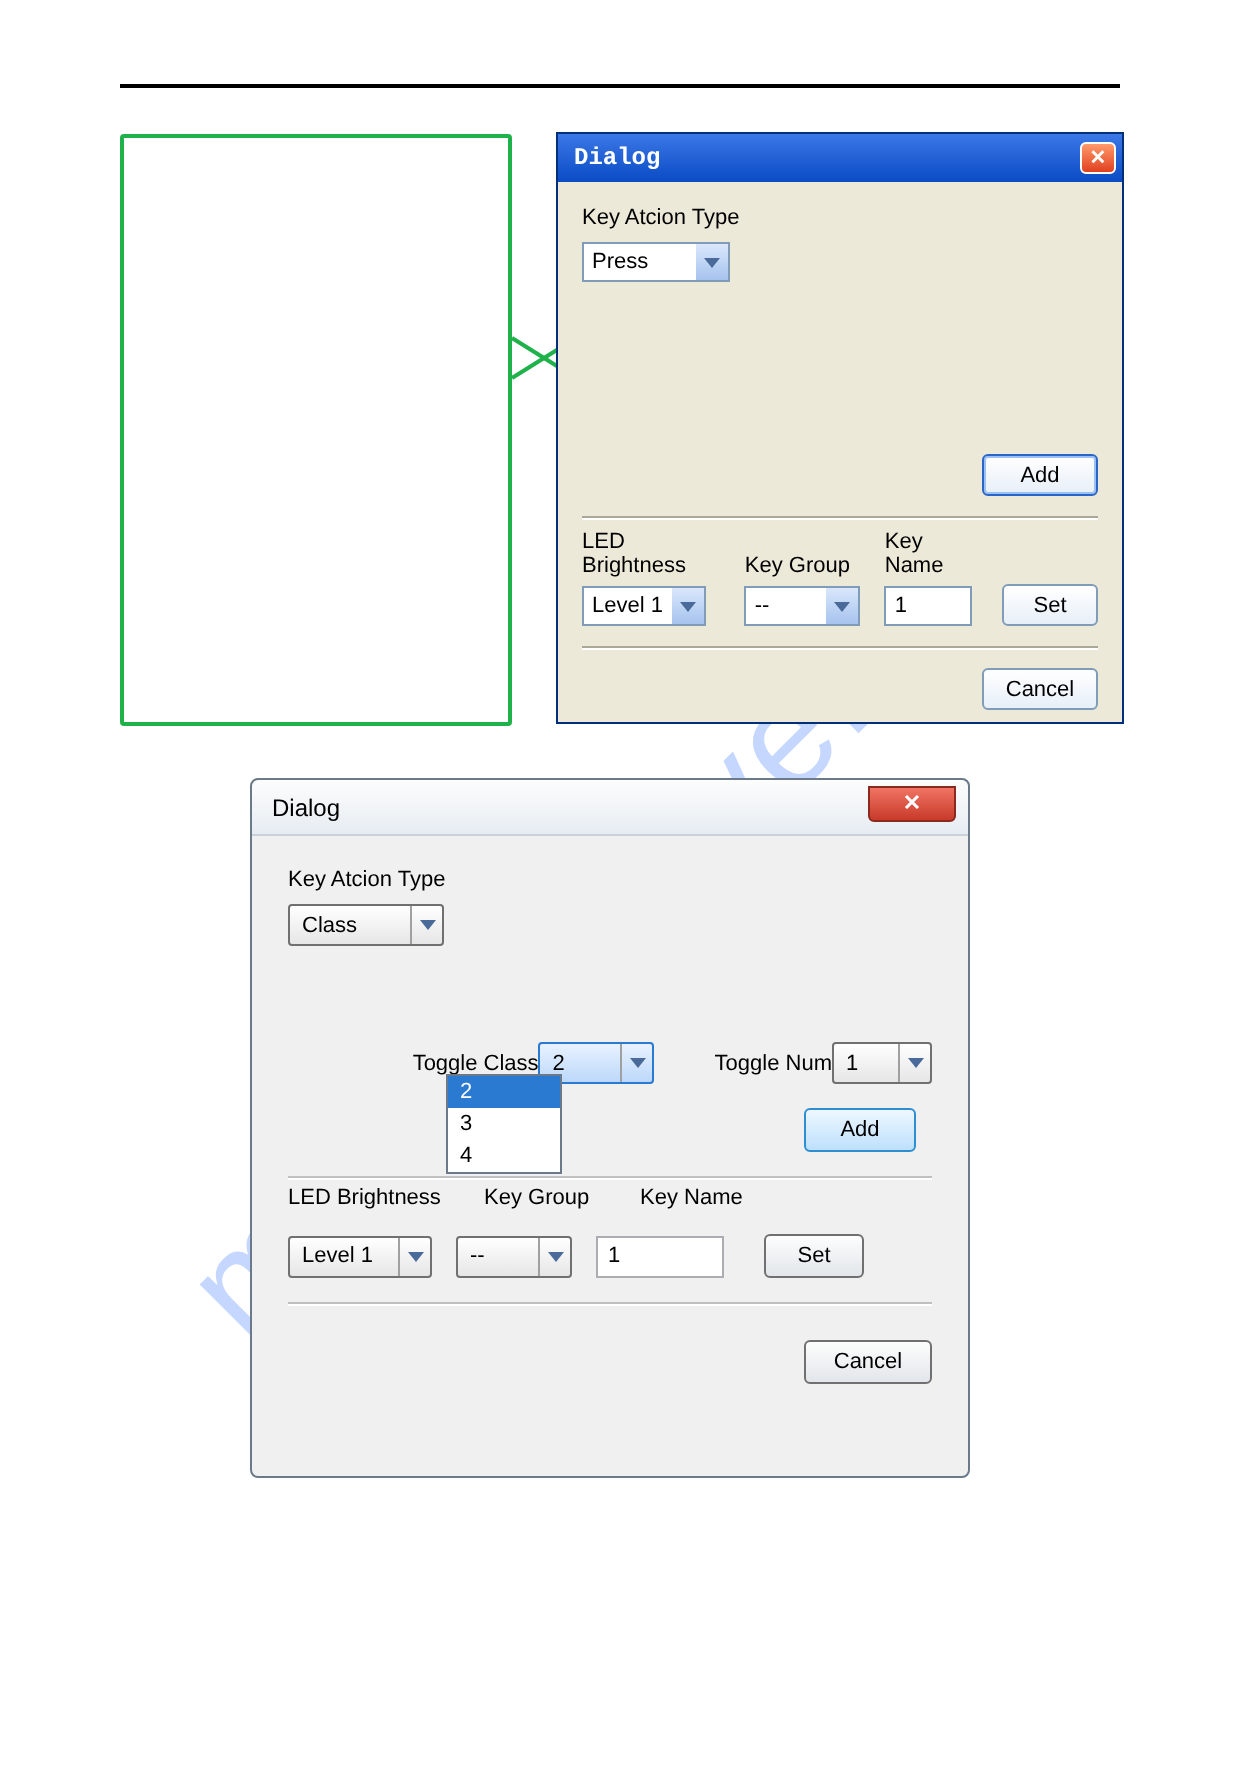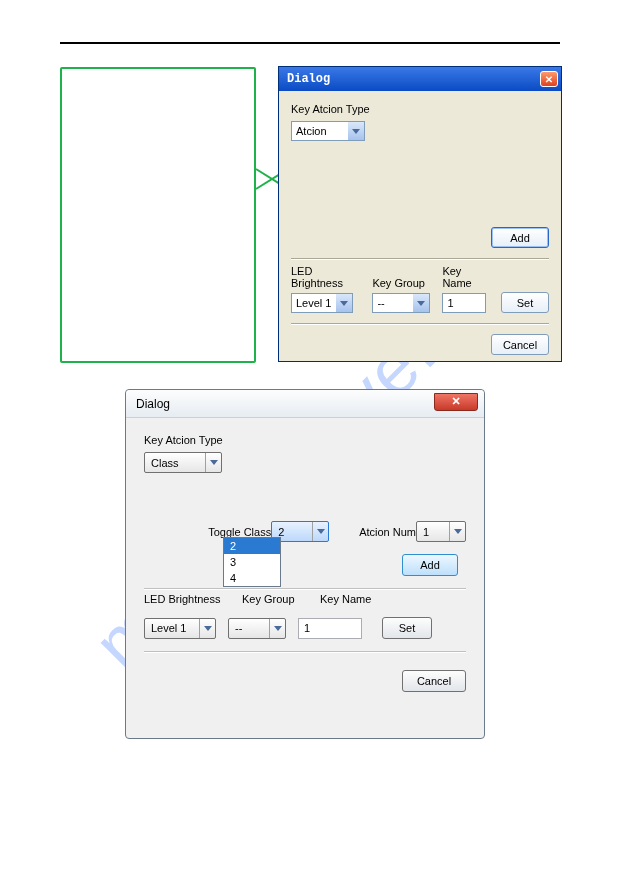--- a/index.html
+++ b/index.html
@@ -66,21 +66,21 @@
 <div class="dlg1">
   <div class="dlg1-title">
     <span class="dlg1-title-text">Dialog</span>
     <div class="dlg1-close">
       <span>✕</span>
     </div>
   </div>
   <div class="dlg1-body">
     <div class="lbl">Key Atcion Type</div>
     <div class="xp-select" style="width:74px;margin-top:6px;">
-      <span>Atcion</span>
+      <span>Press</span>
       <div class="sel-btn">
           <div class="tri"></div>
         </div>
     </div>
 
     <div style="display:flex;justify-content:flex-end;margin-top:86px;">
       <div class="xp-btn primary" style="width:58px;">
         <span>Add</span>
       </div>
     </div>
@@ -146,21 +146,21 @@
     </div>
 
     <div style="display:flex;align-items:center;margin-top:48px;justify-content:flex-end;">
       <span class="lbl">Toggle Class</span>
       <div class="w7-select active" style="width:58px;">
         <span>2</span>
         <div class="sel-btn">
             <div class="tri"></div>
           </div>
       </div>
-      <span class="lbl" style="margin-left:30px;">Atcion Num</span>
+      <span class="lbl" style="margin-left:30px;">Toggle Num</span>
       <div class="w7-select" style="width:50px;">
         <span>1</span>
         <div class="sel-btn">
             <div class="tri"></div>
           </div>
       </div>
     </div>
 
     
     <div class="dropdown-list" style="left:97px;top:119px;width:58px;">

